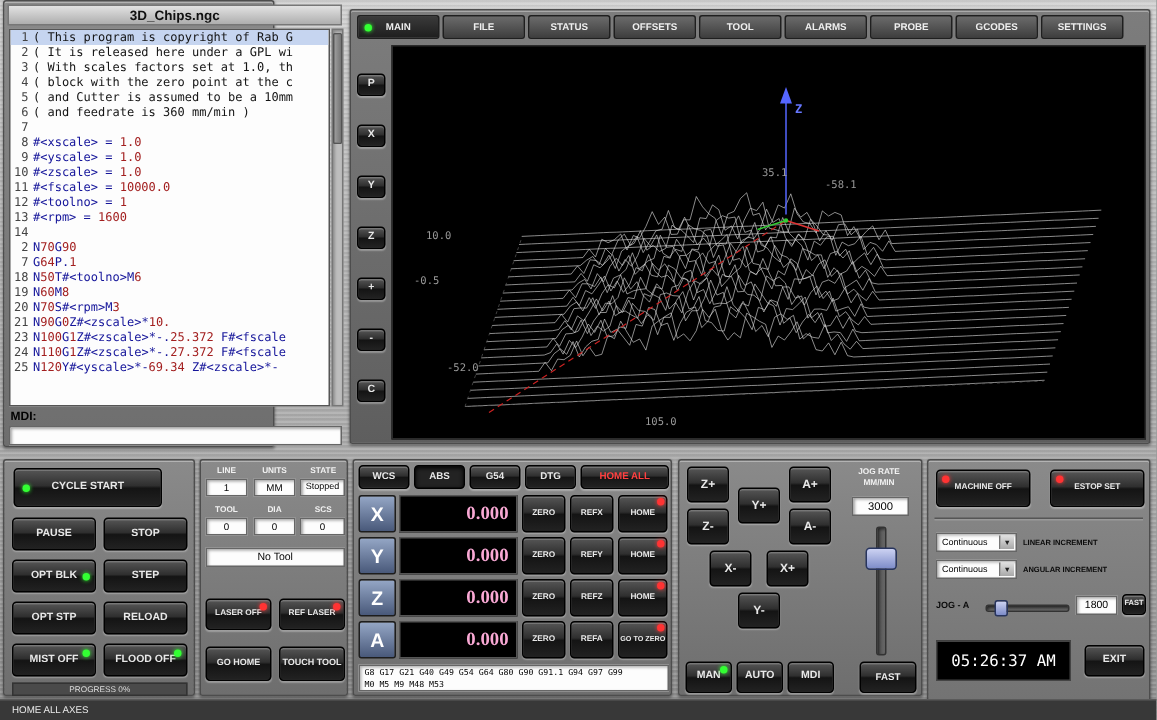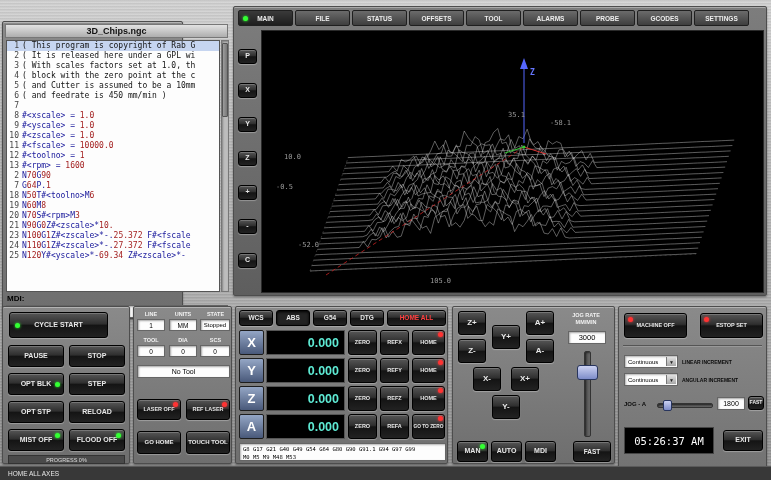--- a/index.html
+++ b/index.html
@@ -46,21 +46,21 @@
   background:linear-gradient(#6b6b6b,#3e3e3e);border:1px solid #1f1f1f;border-radius:2px;
   color:#eee;font-size:6.5px;font-weight:bold}
 .tab.active{background:linear-gradient(#3a3a3a,#1e1e1e)}
 
 #plot-area{position:absolute;left:27px;top:23px;width:503px;height:263px;background:#000;border:1px solid #2a2a2a}
 .vb{left:4px;width:19px;height:15px;font-size:7px}
 
 .axisbox{position:absolute;background:linear-gradient(#94a6c5,#49597a);border:1px solid #1d1d1d;
   color:#fff;font-weight:bold;font-size:13px;display:flex;align-items:center;justify-content:center;border-radius:2px}
 .droval{position:absolute;background:#000;border:1px solid #555;box-shadow:inset 0 0 4px #000;
-  color:#5eead4;font-family:Liberation Sans, sans-serif;font-size:12.5px;font-weight:bold;
+  color:#f9a8d4;font-family:Liberation Serif, serif;font-size:12.5px;font-weight:bold;
   display:flex;align-items:center;justify-content:flex-end;padding-right:5px}
 .sb{font-size:5.5px}
 
 .vtrack{position:absolute;width:7px;background:linear-gradient(90deg,#4a4a4a,#6a6a6a);
   border:1px solid #333;box-shadow:inset 1px 1px 2px rgba(0,0,0,.5);border-radius:2px}
 .vhandle{position:absolute;background:linear-gradient(#ccd2f2,#7d8cc9);border:1px solid #28355e;border-radius:3px}
 .htrack{position:absolute;height:5px;background:linear-gradient(#4a4a4a,#6a6a6a);
   border:1px solid #333;box-shadow:inset 1px 1px 2px rgba(0,0,0,.5);border-radius:2px}
 .hhandle{position:absolute;background:linear-gradient(#ccd2f2,#7d8cc9);border:1px solid #28355e;border-radius:2px}
 .select{position:absolute;background:#fdfdfd;border:1px solid #666;box-shadow:inset 1px 1px 2px rgba(0,0,0,.3);
@@ -78,37 +78,38 @@
   border-top:1px solid #5a5a5a;color:#e8e8e8;font-size:6.5px;display:flex;align-items:center;padding-left:8px}
 .gstat{position:absolute;left:3px;top:136px;width:207px;height:18px;background:#fdfdfd;border:1px solid #666;
   box-shadow:inset 1px 1px 2px rgba(0,0,0,.3);font-family:"DejaVu Sans Mono",monospace;font-size:5.5px;
   line-height:8px;color:#000;padding:1px 3px;display:flex;flex-direction:column;align-items:flex-start;overflow:hidden}
 </style>
 </head>
 <body>
 
 <div id="root">
 
-  <div class="panel" style="left:2px;top:21px;width:181px;height:298px">
+  <div class="panel" style="left:2px;top:0;width:181px;height:298px">
     <div class="ed-title">3D_Chips.ngc</div>
     <div id="code-area">
       <div id="code-lines">
           <div class="cl sel"><span class="ln">1</span><span class="lt"><span class="cmt">( This program is copyright of Rab G</span></span></div>
           <div class="cl"><span class="ln">2</span><span class="lt"><span class="cmt">( It is released here under a GPL wi</span></span></div>
           <div class="cl"><span class="ln">3</span><span class="lt"><span class="cmt">( With scales factors set at 1.0, th</span></span></div>
           <div class="cl"><span class="ln">4</span><span class="lt"><span class="cmt">( block with the zero point at the c</span></span></div>
           <div class="cl"><span class="ln">5</span><span class="lt"><span class="cmt">( and Cutter is assumed to be a 10mm</span></span></div>
-          <div class="cl"><span class="ln">6</span><span class="lt"><span class="cmt">( and feedrate is 450 mm/min )</span></span></div>
+          <div class="cl"><span class="ln">6</span><span class="lt"><span class="cmt">( and feedrate is 360 mm/min )</span></span></div>
           <div class="cl"><span class="ln">7</span><span class="lt"><span class="code"></span></span></div>
           <div class="cl"><span class="ln">8</span><span class="lt"><span class="code">#&lt;xscale&gt; = <span class="num">1.0</span></span></span></div>
           <div class="cl"><span class="ln">9</span><span class="lt"><span class="code">#&lt;yscale&gt; = <span class="num">1.0</span></span></span></div>
           <div class="cl"><span class="ln">10</span><span class="lt"><span class="code">#&lt;zscale&gt; = <span class="num">1.0</span></span></span></div>
           <div class="cl"><span class="ln">11</span><span class="lt"><span class="code">#&lt;fscale&gt; = <span class="num">10000.0</span></span></span></div>
           <div class="cl"><span class="ln">12</span><span class="lt"><span class="code">#&lt;toolno&gt; = <span class="num">1</span></span></span></div>
           <div class="cl"><span class="ln">13</span><span class="lt"><span class="code">#&lt;rpm&gt; = <span class="num">1600</span></span></span></div>
+          <div class="cl"><span class="ln">14</span><span class="lt"><span class="code"></span></span></div>
           <div class="cl"><span class="ln">2</span><span class="lt"><span class="code">N<span class="num">70</span>G<span class="num">90</span></span></span></div>
           <div class="cl"><span class="ln">7</span><span class="lt"><span class="code">G<span class="num">64</span>P.<span class="num">1</span></span></span></div>
           <div class="cl"><span class="ln">18</span><span class="lt"><span class="code">N<span class="num">50</span>T#&lt;toolno&gt;M<span class="num">6</span></span></span></div>
           <div class="cl"><span class="ln">19</span><span class="lt"><span class="code">N<span class="num">60</span>M<span class="num">8</span></span></span></div>
           <div class="cl"><span class="ln">20</span><span class="lt"><span class="code">N<span class="num">70</span>S#&lt;rpm&gt;M<span class="num">3</span></span></span></div>
           <div class="cl"><span class="ln">21</span><span class="lt"><span class="code">N<span class="num">90</span>G<span class="num">0</span>Z#&lt;zscale&gt;*<span class="num">10.</span></span></span></div>
           <div class="cl"><span class="ln">23</span><span class="lt"><span class="code">N<span class="num">100</span>G<span class="num">1</span>Z#&lt;zscale&gt;*-.<span class="num">25.372</span> F#&lt;fscale</span></span></div>
           <div class="cl"><span class="ln">24</span><span class="lt"><span class="code">N<span class="num">110</span>G<span class="num">1</span>Z#&lt;zscale&gt;*-.<span class="num">27.372</span> F#&lt;fscale</span></span></div>
           <div class="cl"><span class="ln">25</span><span class="lt"><span class="code">N<span class="num">120</span>Y#&lt;yscale&gt;*-<span class="num">69.34</span> Z#&lt;zscale&gt;*-</span></span></div>
         </div>

